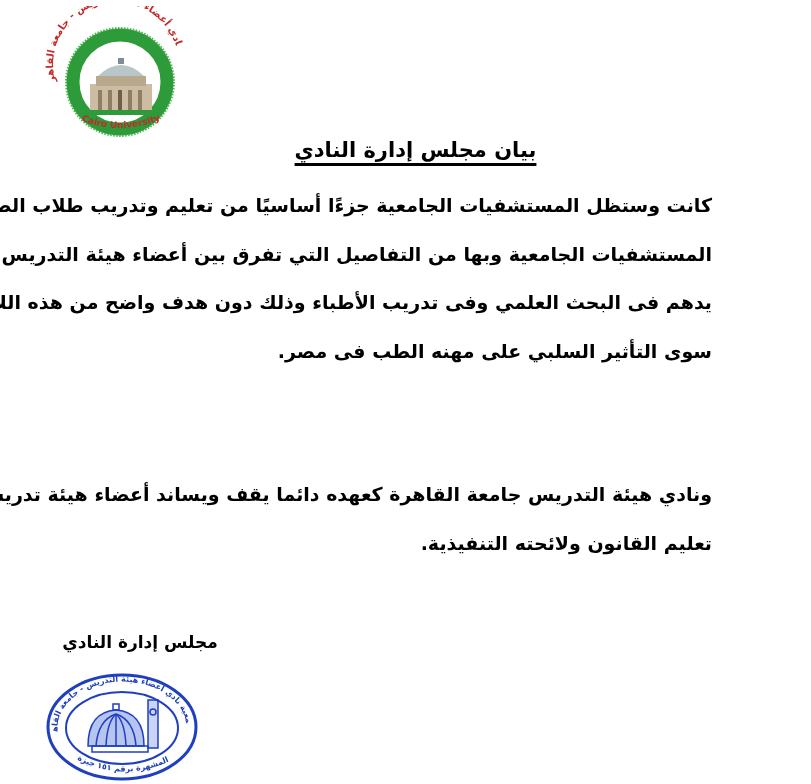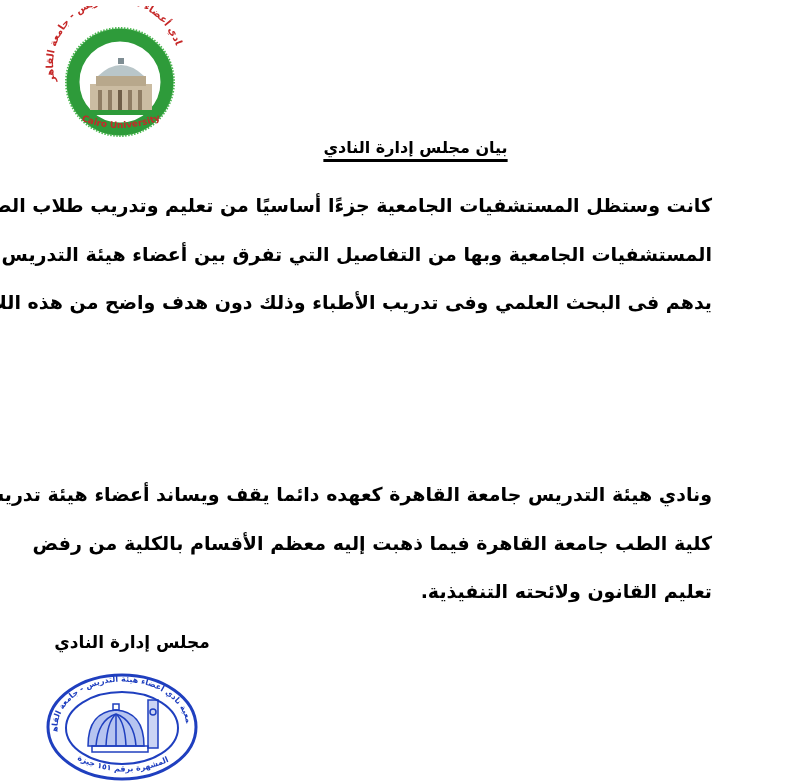--- a/index.html
+++ b/index.html
@@ -24,21 +24,21 @@
     }
     .title {
       position: absolute;
       left: 0;
       right: 0;
       top: 138px;
       text-align: center;
       direction: rtl;
       font-family: "DejaVu Sans", sans-serif;
       font-weight: bold;
-      font-size: 16px;
+      font-size: 21px;
       padding-left: 20px;
     }
     .title span {
       text-decoration: underline;
       text-decoration-thickness: 3px;
       text-underline-offset: 6px;
     }
     .body-text {
       position: absolute;
       left: 44px;
@@ -57,21 +57,21 @@
       text-align: justify;
       text-align-last: justify;
     }
     .line.last {
       text-align-last: right;
     }
     .para1 { top: 181px; }
     .para2 { top: 470px; }
     .signature {
       position: absolute;
-      left: 52px;
+      left: 60px;
       width: 160px;
       top: 632px;
       direction: rtl;
       text-align: center;
       font-family: "DejaVu Sans", sans-serif;
       font-weight: bold;
       font-size: 17px;
     }
     .stamp {
       position: absolute;
@@ -117,25 +117,25 @@
 </div>
 
 <div class="title">
   <span>بيان مجلس إدارة النادي</span>
 </div>
 
 <div class="body-text para1">
   <div class="line">كانت وستظل المستشفيات الجامعية جزءًا أساسيًا من تعليم وتدريب طلاب الطب</div>
   <div class="line">المستشفيات الجامعية وبها من التفاصيل التي تفرق بين أعضاء هيئة التدريس وتغل</div>
   <div class="line">يدهم فى البحث العلمي وفى تدريب الأطباء وذلك دون هدف واضح من هذه اللائحة</div>
+  <div class="line last">سوى التأثير السلبي على مهنه الطب فى مصر.</div>
 </div>
 
 <div class="body-text para2">
   <div class="line">ونادي هيئة التدريس جامعة القاهرة كعهده دائما يقف ويساند أعضاء هيئة تدريس</div>
-  <div class="line">كلية الطب جامعة القاهرة فيما ذهبت إليه معظم الأقسام بالكلية من رفض</div>
   <div class="line last">تعليم القانون ولائحته التنفيذية.</div>
 </div>
 
 <div class="signature">مجلس إدارة النادي</div>
 
 <div class="stamp">
   <svg width="156" height="110" viewBox="0 0 156 110">
     <defs>
       <path id="stampTop" d="M 14 62 A 64 46 0 0 1 142 50"></path>
       <path id="stampBottom" d="M 30 86 Q 78 112 128 88"></path>

